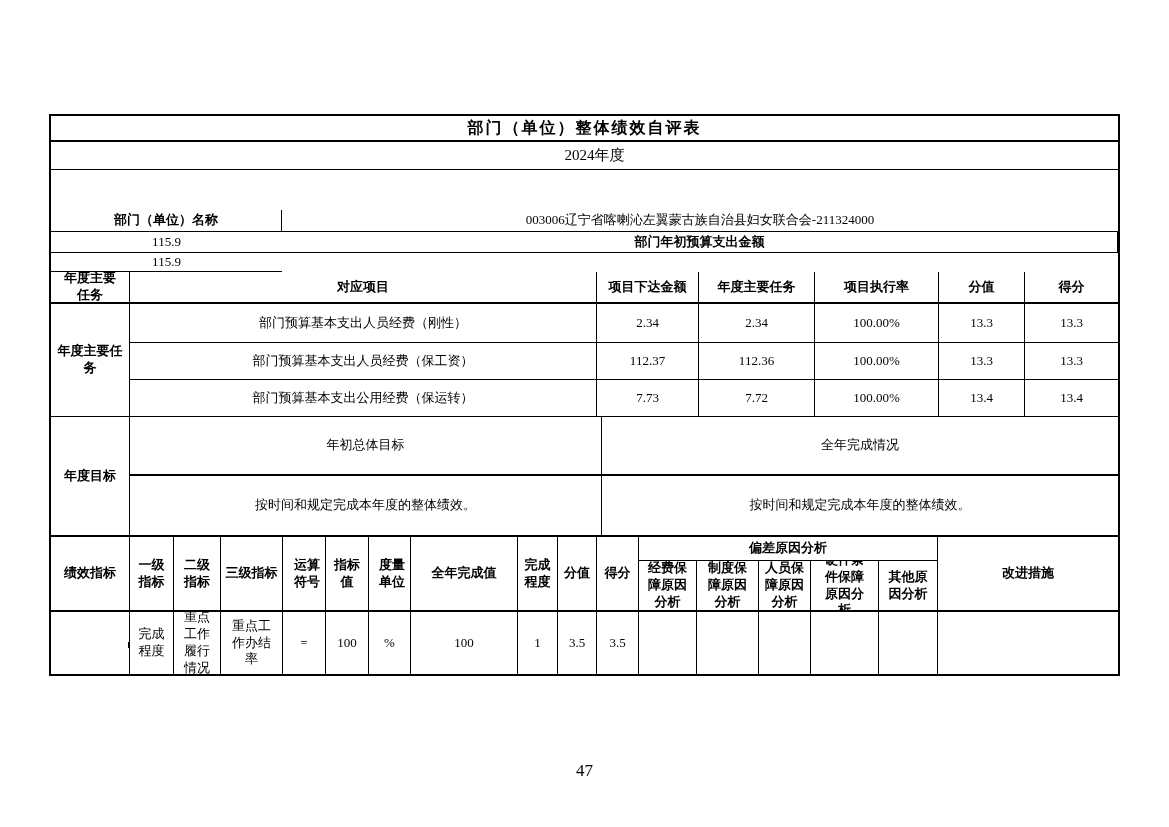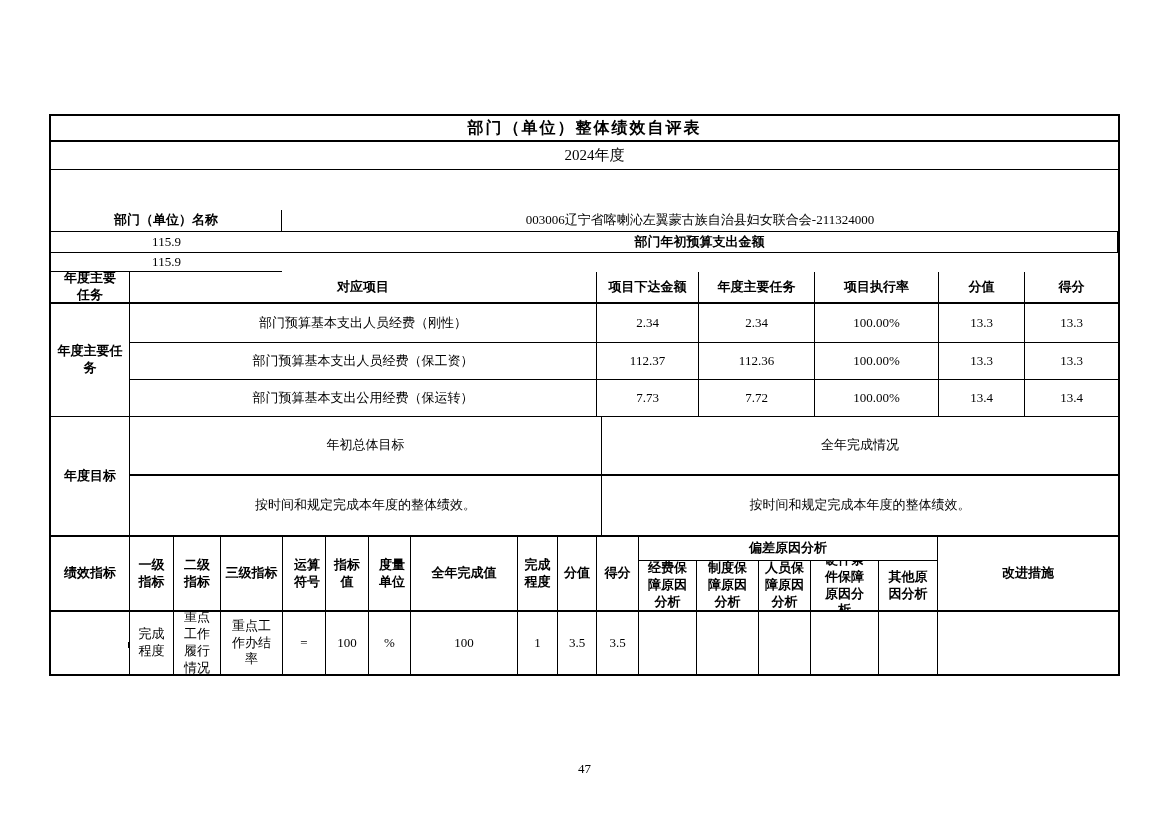--- a/index.html
+++ b/index.html
@@ -27,21 +27,21 @@
   .title-cell { font-size:16px; font-weight:bold; letter-spacing:2px; }
   .year-cell { font-size:15px;padding-left:20px; }
   .small { font-size:12.5px; }
   .pad4 { padding:0 5px; }
   .pad8 { padding:0 8px; }
   .pad2 { padding:0 2px; }
   .projcell { padding:0 10px; }
   .tail { position:absolute; background:#000; }
   .footer {
     position:absolute; left:0; right:0; top:761px; text-align:center;
-    font-size:13px;
+    font-size:17px;
   }
 </style>
 </head>
 <body>
 
 <div class="tbl">
 
   <div class="g" style="grid-template-columns:1fr; grid-template-rows:26px;">
     <div class="c nr bb2 title-cell">部门（单位）整体绩效自评表</div>
   </div>

